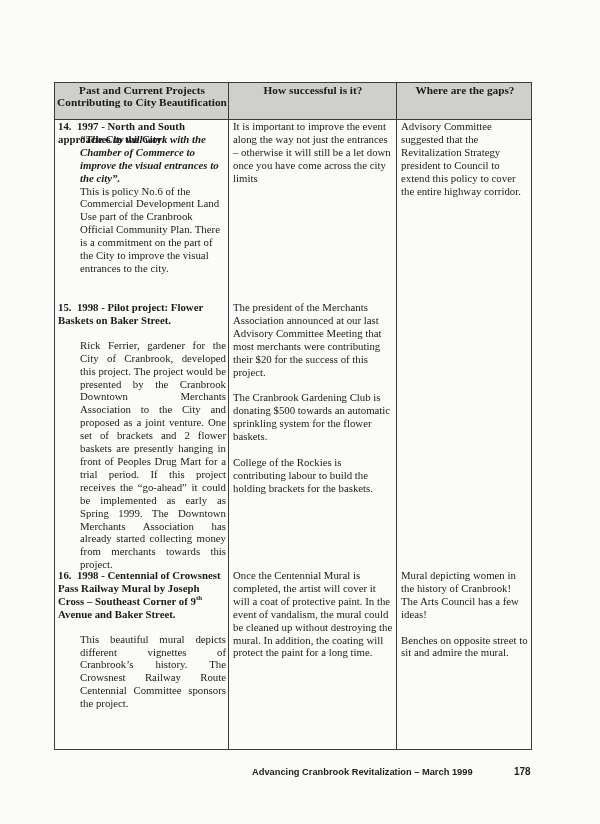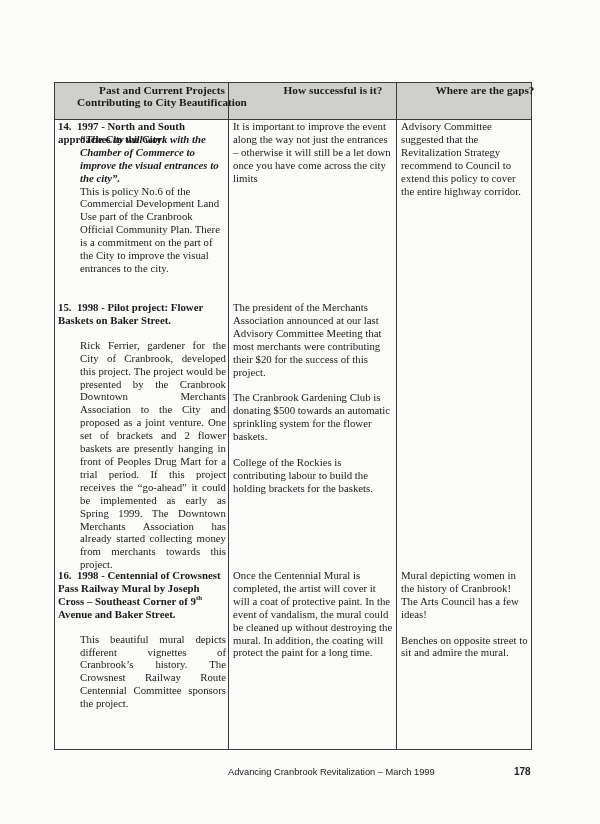--- a/index.html
+++ b/index.html
@@ -16,33 +16,33 @@
   .header-row {
     position: absolute; left: 0; top: 0; width: 100%; height: 36px;
     background: #cfd0cb; border-bottom: 1.2px solid #3a3a3a;
   }
   .col-div {
     position: absolute; top: 0; bottom: 0; width: 0;
     border-left: 1.2px solid #3a3a3a;
   }
   .hcell {
     position: absolute; top: 1px; font-weight: bold; font-size: 11.3px;
-    line-height: 12.3px; text-align: center; padding-left: 20px;
+    line-height: 12.3px; text-align: center;
   }
   .cell {
     position: absolute; font-size: 10.8px; line-height: 12.9px;
   }
   .b { font-weight: bold; }
   .bi { font-weight: bold; font-style: italic; }
   .indent { padding-left: 22px; }
   .just { text-align: justify; margin-top: 12px; }
   .footer {
-    position: absolute; top: 767px; left: 228px;
+    position: absolute; top: 767px; left: 252px;
     font-family: "Liberation Sans", "DejaVu Sans", sans-serif;
-    font-weight: normal; font-size: 9.3px; color: #222;
+    font-weight: bold; font-size: 9.3px; color: #222;
   }
   .page-num {
     position: absolute; top: 766px; left: 514px;
     font-family: "Liberation Sans", "DejaVu Sans", sans-serif;
     font-weight: bold; font-size: 10px; color: #222;
   }
   p { margin: 0; }
   .gap { height: 12.9px; }
   sup { font-size: 7px; line-height: 0; text-align: right; }
 </style>
@@ -61,21 +61,21 @@
   <div class="cell" style="left:3px;top:37px;width:168px;">
     <p class="b"><span>14.</span>&nbsp;&nbsp;<span>1997 - North and South approaches to the City:</span></p>
     <p class="bi indent" style="margin-top:-12.9px;text-indent:0;"></p>
     <p class="bi indent">“The City will work with the Chamber of Commerce to improve the visual entrances to the city”.</p>
     <p class="indent" style="padding-left:22px;">This is policy No.6 of the Commercial Development Land Use part of the Cranbrook Official Community Plan. There is a commitment on the part of the City to improve the visual entrances to the city.</p>
   </div>
   <div class="cell" style="left:178px;top:37px;width:160px;">
     <p>It is important to improve the event along the way not just the entrances – otherwise it will still be a let down once you have come across the city limits</p>
   </div>
   <div class="cell" style="left:346px;top:37px;width:128px;">
-    <p>Advisory Committee suggested that the Revitalization Strategy recommend to Council to extend this policy to cover the entire highway corridor.</p>
+    <p>Advisory Committee suggested that the Revitalization Strategy president to Council to extend this policy to cover the entire highway corridor.</p>
   </div>
 
   <div class="cell" style="left:3px;top:218px;width:168px;">
     <p class="b"><span>15.</span>&nbsp;&nbsp;<span>1998 - Pilot project: Flower Baskets on Baker Street.</span></p>
     <p class="indent just">Rick Ferrier, gardener for the City of Cranbrook, developed this project. The project would be presented by the Cranbrook Downtown Merchants Association to the City and proposed as a joint venture. One set of brackets and 2 flower baskets are presently hanging in front of Peoples Drug Mart for a trial period. If this project receives the “go-ahead” it could be implemented as early as Spring 1999. The Downtown Merchants Association has already started collecting money from merchants towards this project.</p>
   </div>
   <div class="cell" style="left:178px;top:218px;width:160px;">
     <p>The president of the Merchants Association announced at our last Advisory Committee Meeting that most merchants were contributing their $20 for the success of this project.</p>
     <div class="gap"></div>
     <p>The Cranbrook Gardening Club is donating $500 towards an automatic sprinkling system for the flower baskets.</p>

